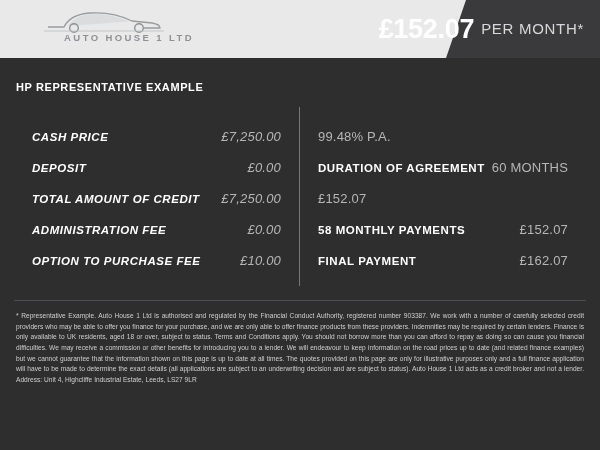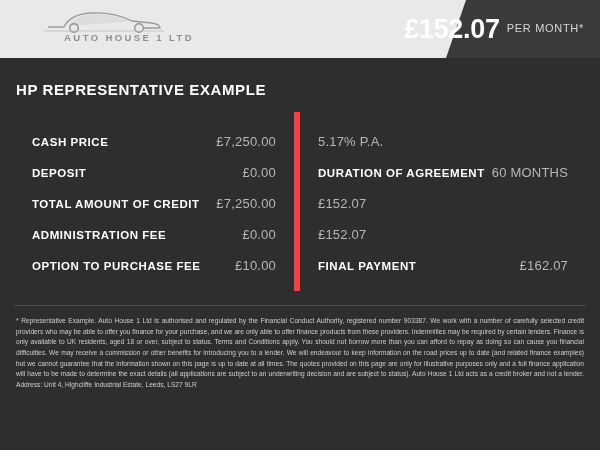--- a/index.html
+++ b/index.html
@@ -79,48 +79,49 @@
     z-index: 3;
   }
   .price {
     color: #ffffff;
     font-size: 27px;
     font-weight: bold;
     letter-spacing: -0.3px;
   }
   .permonth {
     color: #d8d8d8;
-    font-size: 11px;
+    font-size: 15px;
     letter-spacing: 0.7px;
     margin-left: 7px;
     padding-bottom: 2px;
   }
 
   
   .title {
     color: #ffffff;
-    font-size: 15px;
+    font-size: 11px;
     font-weight: bold;
     letter-spacing: 0.6px;
     padding: 23px 0 0 16px;
   }
 
   
   .panels {
     display: flex;
     padding: 14px 14px 0 14px;
     gap: 0;
   }
   .panel {
     width: 50%;
     box-sizing: border-box;
     padding: 14px 18px 10px 18px;
   }
   .panel.left {
-    border-right: 6px solid #ef4444;
+    border-right: 1px solid #ef4444;
+    font-style: italic;
   }
   .row {
     display: flex;
     justify-content: space-between;
     align-items: baseline;
     padding: 8px 0;
   }
   .row-label {
     color: #ffffff;
     font-size: 11.5px;
@@ -197,30 +198,31 @@
         <span class="row-value">£0.00</span>
       </div>
       <div class="row">
         <span class="row-label">OPTION TO PURCHASE FEE</span>
         <span class="row-value">£10.00</span>
       </div>
     </div>
 
     <div class="panel right">
       <div class="row">
-        <span class="row-value">5.17% P.A.</span>
+        <span class="row-value">99.48% P.A.</span>
       </div>
       <div class="row">
         <span class="row-label">DURATION OF AGREEMENT</span>
         <span class="row-value">60 MONTHS</span>
       </div>
       <div class="row">
         <span class="row-value">£152.07</span>
       </div>
       <div class="row">
+        <span class="row-label">58 MONTHLY PAYMENTS</span>
         <span class="row-value">£152.07</span>
       </div>
       <div class="row">
         <span class="row-label">FINAL PAYMENT</span>
         <span class="row-value">£162.07</span>
       </div>
     </div>
 
   </div>
 

